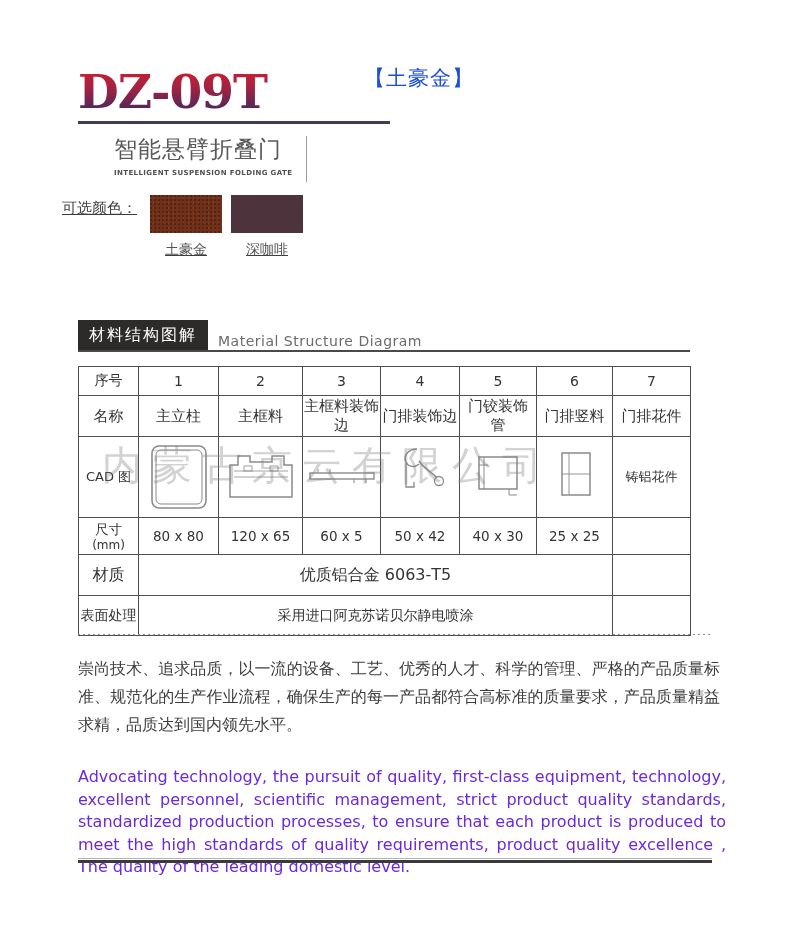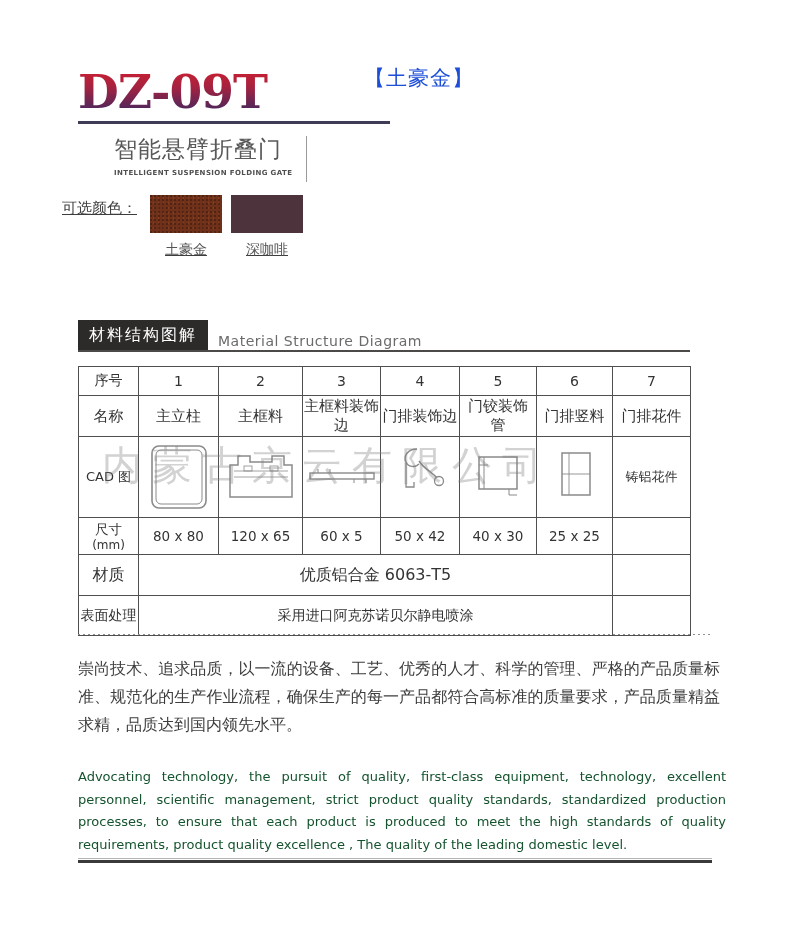--- a/index.html
+++ b/index.html
@@ -40,21 +40,21 @@
   .r-size td{height:34px;font-size:13.5px;}
   .r-mat td{height:38px;font-size:16px;}
   .r-surf td{height:37px;font-size:14px;}
   .size-unit{display:block;font-size:12px;font-weight:normal;margin-top:-1px;}
   .cad svg{display:block;margin:0 auto;}
   .cad-text{font-size:13px;}
   .watermark{position:absolute;left:0;top:72px;width:612px;text-align:left;font-size:40px;letter-spacing:10px;white-space:nowrap;color:rgba(125,125,125,0.35);pointer-events:none;padding-left:24px;}
   
   .dotted-rule{position:absolute;left:78px;top:634px;width:634px;height:1px;background:repeating-linear-gradient(90deg,#909090 0 2px,transparent 2px 5px);}
   .para-cn{position:absolute;left:78px;top:655px;width:642px;font-size:16px;line-height:28px;color:#3d3d3d;text-align:justify;font-weight:500;}
-  .para-en{position:absolute;left:78px;top:766px;width:648px;font-size:13px;line-height:22.5px;color:#14532d;text-align:justify;}
+  .para-en{position:absolute;left:78px;top:766px;width:648px;font-size:16px;line-height:22.5px;color:#6d28d9;text-align:justify;}
   .bottom-rule{position:absolute;left:78px;top:858px;width:634px;border-top:1px solid #b3b3b3;}
   .bottom-rule .thick{height:3px;background:#3a3a3a;margin-top:1px;}
 </style>
 </head>
 <body>
 
 <div class="page">
 
   <div class="title-row">
     <svg width="230" height="54" viewBox="0 0 230 54">

